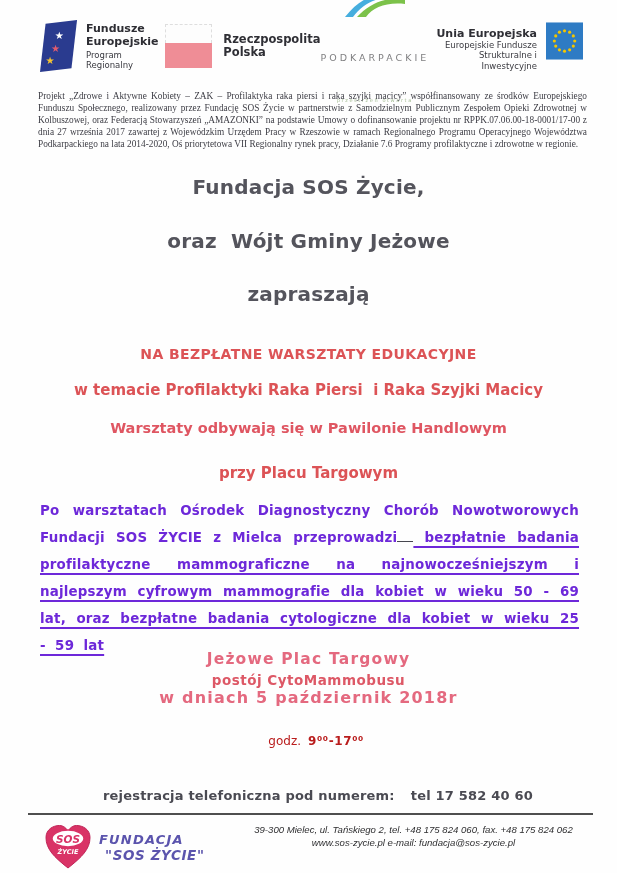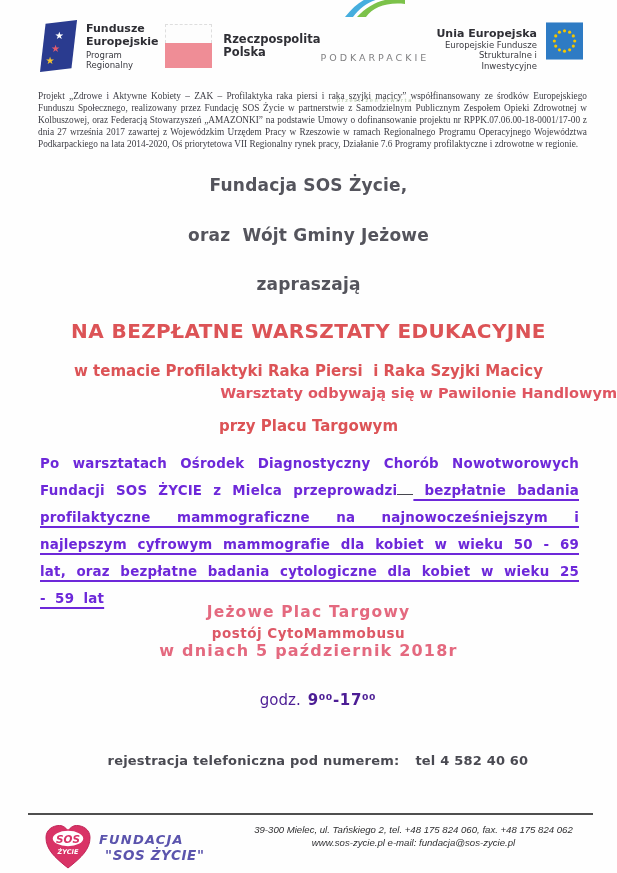--- a/index.html
+++ b/index.html
@@ -25,42 +25,42 @@
   .eu-text{text-align:right;padding-top:6px;}
   .eu-text .b{font-size:11px;font-weight:bold;color:#2f2f35;line-height:13px;}
   .eu-text .s{font-size:8.5px;color:#3a3a40;line-height:10.5px;}
 
   
   .note{margin:13px 30px 0 38px;height:72px;text-align:justify;
         font-family:"Liberation Serif",serif;font-size:9.3px;line-height:11.9px;color:#3c3c44;}
 
   
   .center{text-align:center;white-space:pre-wrap;}
-  .host{font-size:17px;font-weight:bold;color:#54545c;letter-spacing:.2px;}
+  .host{font-size:20px;font-weight:bold;color:#54545c;letter-spacing:.2px;}
   .host1{margin-top:12px;}
   .host2{margin-top:30px;}
   .zapr{margin-top:29px;}
   .red{color:#dc5356;font-weight:bold;}
-  .hl1{margin-top:25px;font-size:20px;letter-spacing:.4px;}
+  .hl1{margin-top:40px;font-size:14px;letter-spacing:.4px;}
   .hl2{margin-top:19px;font-size:15px;}
-  .hl3{margin-top:5px;font-size:14.5px;color:#df5662;text-align:right;}
-  .hl4{margin-top:16px;font-size:15px;}
+  .hl3{margin-top:21px;font-size:14.5px;color:#df5662;}
+  .hl4{margin-top:28px;font-size:15px;}
 
   
   .exam{margin:15px 38px 0 40px;height:138px;text-align:justify;
         font-size:13.4px;font-weight:bold;color:#6d28d9;line-height:27px;
         word-spacing:4.5px;letter-spacing:.2px;}
   .u{text-decoration:underline;text-underline-offset:4px;text-decoration-thickness:1.6px;}
   .blank{display:inline-block;width:16px;height:2px;border-bottom:1.6px solid #47474f;}
 
   
   .s1{margin-top:4px;color:#dd5866;font-weight:bold;font-size:13.5px;letter-spacing:.5px;}
   .s2{margin-top:15px;color:#e4697f;font-weight:bold;font-size:15.5px;letter-spacing:1.2px;}
   .s3{color:#e4697f;font-weight:bold;font-size:16px;letter-spacing:1.2px;}
-  .hours{margin-top:13px;font-size:15px;color:#4c1d95;}
+  .hours{margin-top:13px;font-size:12px;color:#b91c1c;}
   .hours .lbl{font-weight:normal;margin-right:7px;}
   .hours .val{font-weight:bold;letter-spacing:.6px;}
   .reg{margin-top:11px;font-size:13px;font-weight:bold;color:#4a4a52;letter-spacing:.2px;}
   .reg .phone{margin-left:16px;}
 
   
   .divider{position:absolute;left:28px;right:24px;top:813px;border-top:2px solid #4f4f4f;}
   .footer{position:absolute;left:28px;right:24px;top:820px;display:flex;align-items:flex-start;font-style:italic;}
   .flogo{display:flex;align-items:center;gap:7px;width:190px;padding-left:16px;padding-top:4px;}
   .fname{color:#5b54ad;font-weight:bold;}
@@ -148,21 +148,21 @@
 
   <p class="exam"><span>Po warsztatach Ośrodek Diagnostyczny Chorób Nowotworowych Fundacji SOS ŻYCIE z Mielca przeprowadzi</span><span class="blank"></span><span class="u"> bezpłatnie badania profilaktyczne mammograficzne na najnowocześniejszym i najlepszym cyfrowym mammografie dla kobiet w wieku 50 - 69 lat, oraz bezpłatne badania cytologiczne  dla kobiet w wieku 25 - 59 lat</span></p>
 
   <div class="center s2">Jeżowe Plac Targowy</div>
   <div class="center s1">postój CytoMammobusu</div>
   <div class="center s3">w dniach 5 październik 2018r</div>
   <div class="center hours">
     <span class="lbl">godz.</span><span class="val">9⁰⁰-17⁰⁰</span>
   </div>
   <div class="center reg">
-    <span>rejestracja telefoniczna pod numerem:</span><span class="phone">tel 4 582 40 60</span>
+    <span>rejestracja telefoniczna pod numerem:</span><span class="phone">tel 17 582 40 60</span>
   </div>
 
   <div class="divider"></div>
 
   <footer class="footer">
     <div class="flogo">
       <svg width="48" height="46" viewBox="0 0 48 46">
         <path d="M24,44 C10,33 2,25 2,13.5 C2,5.5 9,1.5 15.5,1.5 C19.5,1.5 22.8,4.5 24,7.5 C25.2,4.5 28.5,1.5 32.5,1.5 C39,1.5 46,5.5 46,13.5 C46,25 38,33 24,44 Z" fill="#d93366" stroke="#c02255" stroke-width="1"></path>
         <ellipse cx="24" cy="14.5" rx="16" ry="8.5" fill="#ffffff" stroke="#d93366" stroke-width="1.5"></ellipse>
         <text x="24" y="18.5" text-anchor="middle" font-size="10.5" font-weight="bold" fill="#d93366" font-family="DejaVu Sans">SOS</text>

